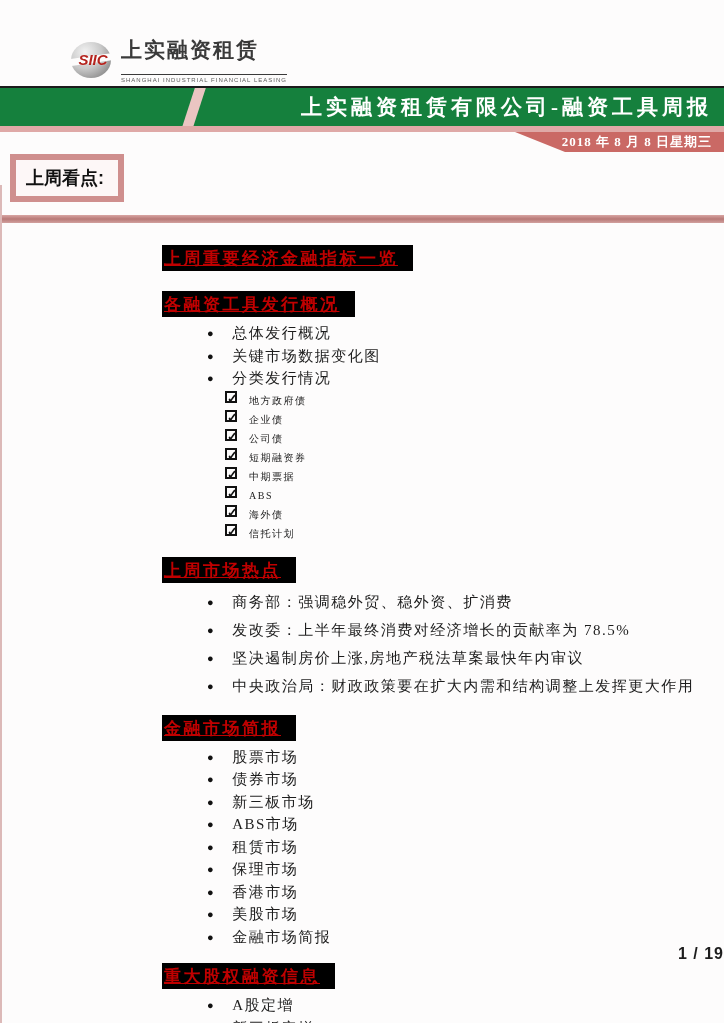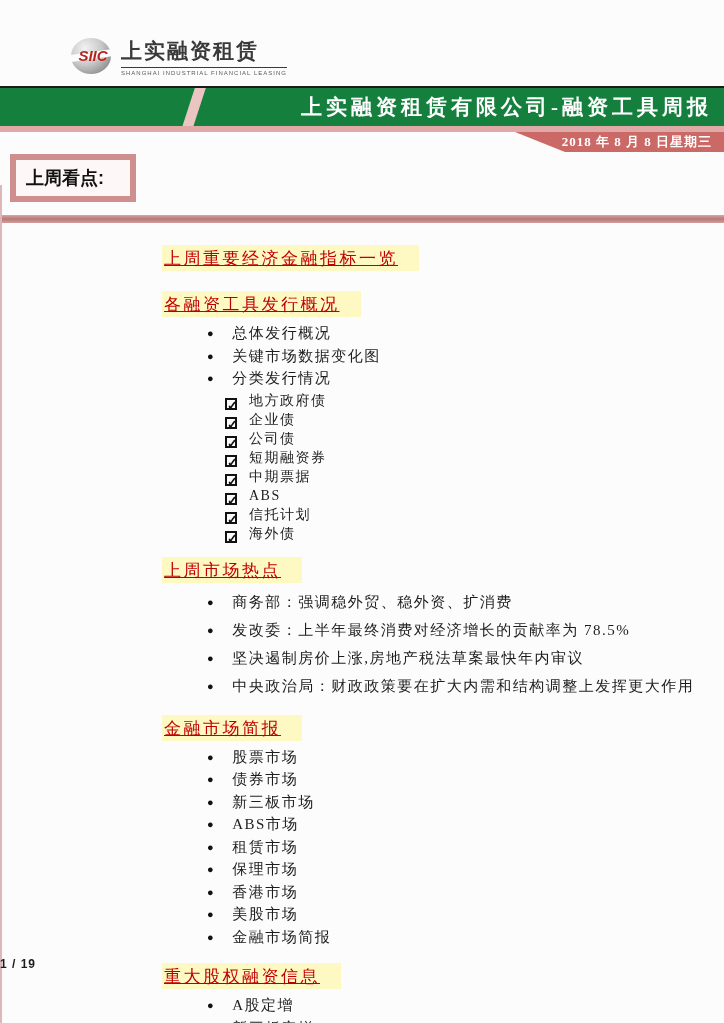--- a/index.html
+++ b/index.html
@@ -30,21 +30,21 @@
   .globe-siic {
     position:absolute; left:1px; top:11px; width:42px; text-align:center;
     font-family:"Liberation Sans","DejaVu Sans",sans-serif;
     font-style:italic; font-weight:bold; font-size:15px; color:#b4231d;
     letter-spacing:0px; text-shadow:0 0 1px #fff;
   }
   .logo-text { display:flex; flex-direction:column; }
   .logo-cn {
     font-family:"Liberation Sans","DejaVu Sans",sans-serif;
     font-size:21px; font-weight:bold; color:#3a3a3a; letter-spacing:2px;
-    border-bottom:1px solid #3a3a3a; padding-bottom:2px;
+    border-bottom:1px solid #3a3a3a; padding-bottom:10px;
   }
   .logo-en {
     font-family:"Liberation Sans","DejaVu Sans",sans-serif;
     font-size:6px; color:#5a5a5a; letter-spacing:1px; margin-top:2px;
   }
 
   
   .topline { height:2px; background:#1b1b1b; }
   .banner {
     position:relative; height:38px; background:#15803d; overflow:hidden;
@@ -68,55 +68,55 @@
   .date-text {
     color:#ffffff; font-weight:bold; font-size:13px; letter-spacing:1px;
     line-height:19px; font-family:"Liberation Serif","DejaVu Serif",serif;
   }
 
   
   .hl-wrap { position:relative; height:60px; }
   .hl-box {
     position:absolute; left:10px; top:2px;
     border:6px solid #cf8f8e; background:#fdf7f7;
-    padding:6px 26px 6px 10px;
+    padding:6px 14px 6px 10px;
     font-family:"Liberation Sans","DejaVu Sans",sans-serif;
     font-weight:bold; font-size:18px; color:#111;
   }
   .pink-band {
     height:8px; margin-top:3px;
     background:linear-gradient(to bottom, #d8a5a3 0%, #b87977 50%, #d2a09e 100%);
   }
 
   
   .content { padding:12px 0 0 162px; }
   .sec { margin-bottom:4px; }
   .sec-title {
-    display:inline-block; background:#fef9c3; color:#c00000;
-    font-weight:normal; font-size:17px; letter-spacing:2.5px;
+    display:inline-block; background:#000000; color:#c00000;
+    font-weight:bold; font-size:17px; letter-spacing:2.5px;
     text-decoration:underline; text-decoration-color:#c00000;
-    padding:2px 21px 1px 2px; margin:10px 0 6px 0;
+    padding:2px 15px 1px 2px; margin:10px 0 6px 0;
   }
   .b-row { display:flex; align-items:baseline; line-height:21.5px; padding-left:45px; font-size:15px; letter-spacing:1.5px; }
   .sec.wide .b-row { line-height:27px; }
   .b-dot { font-size:11px; margin-right:17px; position:relative; top:-1px; color:#111; }
-  .c-row { display:flex; align-items:flex-end; line-height:19px; padding-left:63px; font-size:14px; letter-spacing:1.5px; }
+  .c-row { display:flex; align-items:flex-start; line-height:19px; padding-left:63px; font-size:10px; letter-spacing:1.5px; }
   .c-box {
     width:12px; height:12px; border:2px solid #111; margin-right:12px;
     position:relative; flex:0 0 auto;
   }
   .c-box::after {
     content:"\2713"; position:absolute; left:0px; top:-4px;
     font-size:13px; font-weight:bold; color:#111;
   }
 
   
   .footer {
-    position:absolute; left:0; right:0; bottom:52px; text-align:left;
-    font-size:12px; font-weight:bold; letter-spacing:1px;
+    position:absolute; left:0; right:0; bottom:60px; text-align:right;
+    font-size:16px; font-weight:bold; letter-spacing:1px;
     font-family:"Liberation Sans","DejaVu Sans",sans-serif;
   }
 </style>
 </head>
 <body>
 
 <div class="page">
   <div class="edge-left"></div>
 
   <div class="header">
@@ -174,24 +174,24 @@
           <span class="c-box"></span>
           <span>短期融资券</span>
         </div><div class="c-row">
           <span class="c-box"></span>
           <span>中期票据</span>
         </div><div class="c-row">
           <span class="c-box"></span>
           <span>ABS</span>
         </div><div class="c-row">
           <span class="c-box"></span>
+          <span>海外债</span>
+        </div><div class="c-row">
+          <span class="c-box"></span>
           <span>信托计划</span>
-        </div><div class="c-row">
-          <span class="c-box"></span>
-          <span>海外债</span>
         </div></section>
       <section class="sec wide"><div class="sec-title">上周市场热点</div><div class="b-row">
           <span class="b-dot">●</span>
           <span>商务部：强调稳外贸、稳外资、扩消费</span>
         </div><div class="b-row">
           <span class="b-dot">●</span>
           <span>发改委：上半年最终消费对经济增长的贡献率为 78.5%</span>
         </div><div class="b-row">
           <span class="b-dot">●</span>
           <span>坚决遏制房价上涨,房地产税法草案最快年内审议</span>

